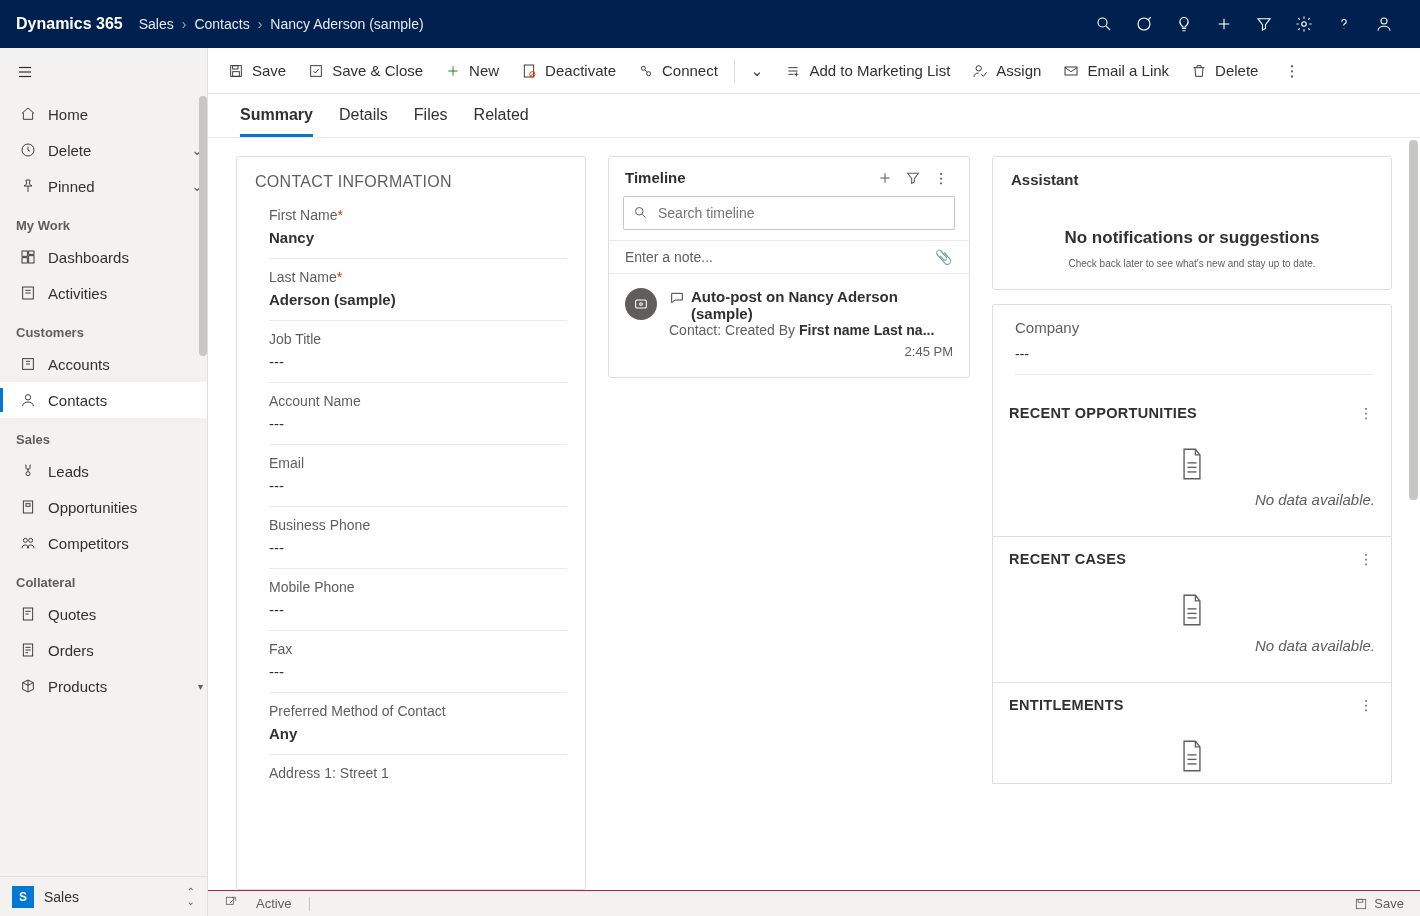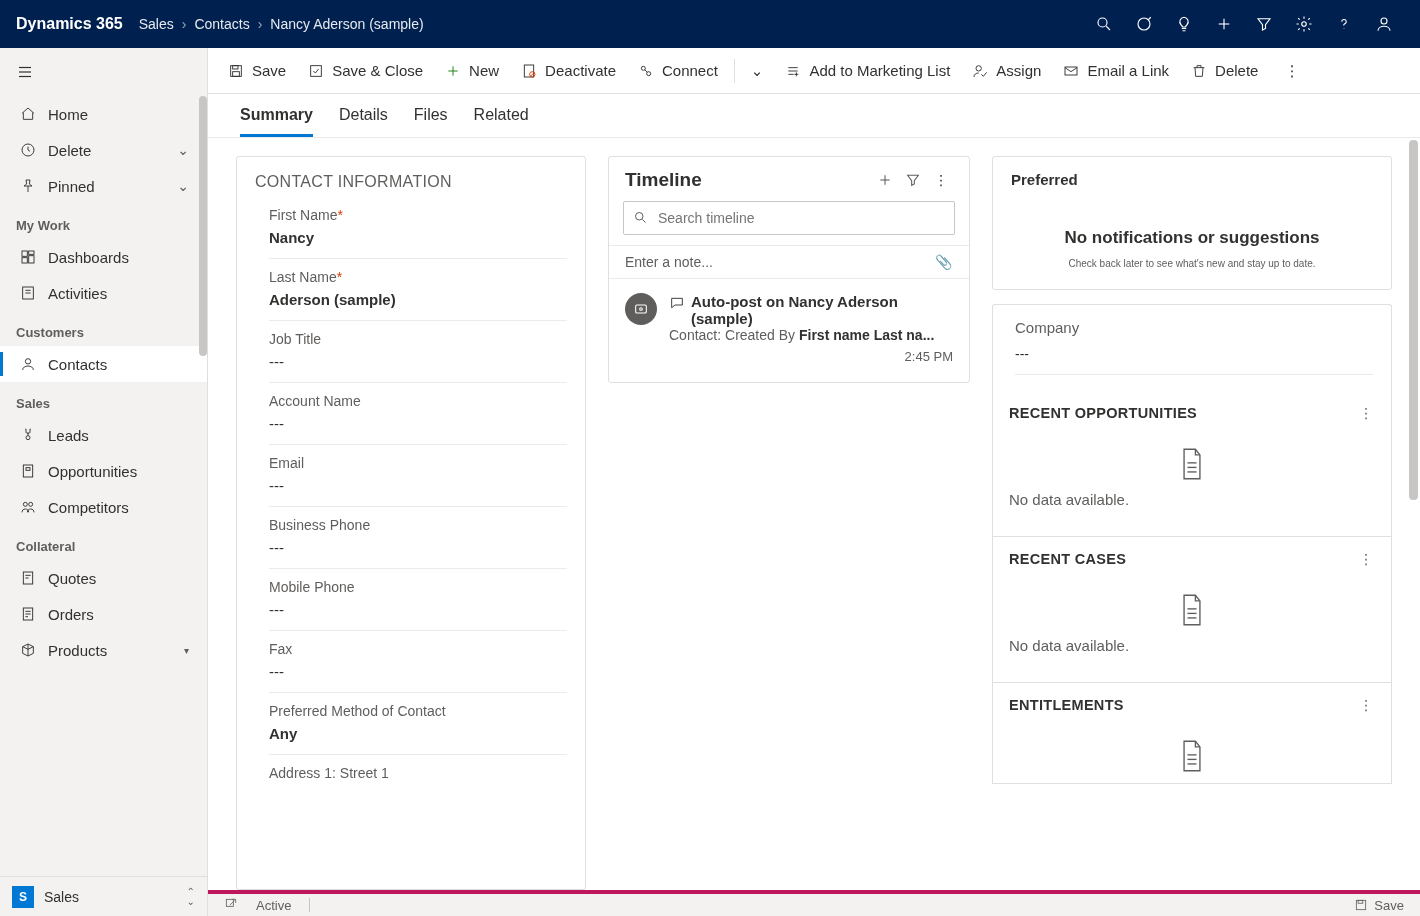--- a/index.html
+++ b/index.html
@@ -16,21 +16,21 @@
 .top-bar svg { width: 18px; height: 18px; stroke: #fff; fill: none; stroke-width: 1.5; }
 
 
 .body-wrap { display: flex; height: calc(916px - 48px); }
 
 
 .sidebar { width: 208px; background: #f3f2f1; border-right: 1px solid #e1dfdd; display: flex; flex-direction: column; position: relative; }
 .side-ham { height: 48px; display:flex; align-items:center; padding:0 16px; cursor:pointer; }
 .side-ham svg { width:18px; height:18px; stroke:#323130; fill:none; stroke-width:1.6; }
 .side-section { font-size: 13px; color: #605e5c; padding: 14px 16px 6px 16px; font-weight:600; }
-.side-item { height: 36px; display:flex; align-items:center; padding: 0 18px 0 20px; gap: 12px; cursor:pointer; color:#323130; position:relative; }
+.side-item { height: 36px; display:flex; align-items:center; padding: 0 4px 0 20px; gap: 12px; cursor:pointer; color:#323130; position:relative; }
 .side-item .lab { font-size:15px; }
 .side-item .chev { margin-left:auto; color:#605e5c; }
 .side-item.active { background:#fff; }
 .side-item.active::before { content:""; position:absolute; left:0; top:6px; bottom:6px; width:3px; background:#0078d4; }
 .side-item svg { width:16px; height:16px; stroke:#323130; fill:none; stroke-width:1.4; }
 .side-scroll { position:absolute; right:0; top:48px; bottom:40px; width:8px; background:transparent; }
 .side-scroll .thumb { position:absolute; top:0; right:0; width:8px; height:260px; background:#c8c6c4; border-radius:4px; }
 .side-footer { margin-top:auto; height:40px; display:flex; align-items:center; padding:0 12px; gap:10px; border-top:1px solid #e1dfdd; }
 .side-footer .badge { width:22px; height:22px; background:#0078d4; color:#fff; font-weight:600; display:flex; align-items:center; justify-content:center; font-size:12px; }
 .side-footer .chev2 { margin-left:auto; font-size:10px; color:#605e5c; line-height:10px; }
@@ -62,21 +62,21 @@
 
 .card-title { font-size:16px; color:#605e5c; letter-spacing:.3px; padding:16px 18px 6px 18px; }
 .field { padding: 10px 0 12px 0; margin: 0 18px 0 32px; border-bottom:1px solid #edebe9; }
 .field .flabel { font-size:14px; color:#605e5c; margin-bottom:6px; }
 .field .flabel .req { color:#d83b01; }
 .field .fval { font-size:15px; color:#323130; font-weight:600; }
 .field .fval.empty { font-weight:400; color:#323130; }
 
 
 .tl-head { display:flex; align-items:center; padding:12px 14px 10px 16px; }
-.tl-head .title { font-weight:600; font-size:19px; }
+.tl-head .title { font-weight:600; font-size:15px; }
 .tl-head .sp { flex:1; }
 .tl-head .ic { width:28px; display:flex; justify-content:center; cursor:pointer; }
 .tl-head svg { width:16px; height:16px; stroke:#605e5c; fill:none; stroke-width:1.6; }
 .tl-search { position:relative; margin:0 14px 10px 14px; }
 .tl-search input { width:100%; height:34px; border:1px solid #c8c6c4; border-radius:2px; padding:0 10px 0 34px; font-size:14px; color:#605e5c; }
 .tl-search svg { position:absolute; left:10px; top:9px; width:15px; height:15px; stroke:#605e5c; fill:none; stroke-width:1.6; }
 .tl-note { display:flex; align-items:center; justify-content:space-between; padding:8px 16px; border-top:1px solid #edebe9; border-bottom:1px solid #edebe9; color:#605e5c; font-size:14px; cursor:text;text-align:center; }
 .tl-item { display:flex; gap:12px; padding:14px 16px 18px 16px; }
 .tl-item .av { width:32px; height:32px; border-radius:50%; background:#605e5c; display:flex; align-items:center; justify-content:center; }
 .tl-item .av svg { width:16px; height:16px; stroke:#fff; fill:none; stroke-width:1.6; }
@@ -94,26 +94,26 @@
 .assist .big { text-align:center; font-weight:600; font-size:17px; margin-bottom:10px; }
 .assist .sub { text-align:center; color:#605e5c; font-size:10px; }
 .company { padding:14px 18px 2px 22px; border:1px solid #e1dfdd; border-radius:3px; border-bottom:none; border-bottom-left-radius:0; border-bottom-right-radius:0; }
 .company .cl { color:#605e5c; font-size:15px; margin-bottom:10px; }
 .company .cv { font-size:14px; margin-bottom:14px; border-bottom:1px solid #edebe9; padding-bottom:12px; }
 .panel { border:1px solid #e1dfdd; border-top:none; padding: 0 16px; }
 .panel + .panel { }
 .panel .ph { display:flex; align-items:center; padding:14px 2px 8px 0; }
 .panel .ph .pt { font-size:14.5px; font-weight:600; letter-spacing:.3px; }
 .panel .ph .dots { margin-left:auto; color:#605e5c; cursor:pointer; }
-.panel .pbody { text-align:left; padding: 18px 0 28px 0; }
+.panel .pbody { text-align:right; padding: 18px 0 28px 0; font-style: italic; }
 .panel .pbody svg { width:28px; height:34px; stroke:#605e5c; fill:none; stroke-width:1.2; margin-bottom:10px; display:block; margin-left:auto; margin-right:auto; }
 .panel .pbody .msg { color:#605e5c; font-size:15px; }
 
 
-.status { height:26px; background:#f3f2f1; border-top:4px solid #be185d; display:flex; align-items:center; padding:0 16px; gap:18px; font-size:13px; color:#605e5c; }
+.status { height:26px; background:#f3f2f1; border-top:1px solid #be185d; display:flex; align-items:center; padding:0 16px; gap:18px; font-size:13px; color:#605e5c; }
 .status .sp { flex:1; }
 .status svg { width:14px; height:14px; stroke:#605e5c; fill:none; stroke-width:1.4; }
 
 
 .main-scroll { position:absolute; right:0; top:92px; bottom:26px; width:12px; }
 .main-scroll .thumb { position:absolute; top:0; right:2px; width:9px; height:360px; background:#c8c6c4; border-radius:4px; }
 </style>
 </head>
 <body>
 
@@ -223,20 +223,28 @@
   <div class="side-item">
     <svg viewBox="0 0 24 24">
           <rect x="4" y="3" width="16" height="18"></rect>
           <line x1="8" y1="8" x2="16" y2="8"></line>
           <line x1="8" y1="12" x2="16" y2="12"></line>
         </svg>
     <span class="lab">Activities</span>
   </div>
 
   <div class="side-section">Customers</div>
+  <div class="side-item">
+    <svg viewBox="0 0 24 24">
+          <rect x="4" y="4" width="16" height="16"></rect>
+          <line x1="9" y1="8" x2="15" y2="8"></line>
+          <line x1="9" y1="12" x2="15" y2="12"></line>
+        </svg>
+    <span class="lab">Accounts</span>
+  </div>
   <div class="side-item active">
     <svg viewBox="0 0 24 24">
           <circle cx="12" cy="8" r="4"></circle>
           <path d="M4 21c0-4 4-6 8-6s8 2 8 6"></path>
         </svg>
     <span class="lab">Contacts</span>
   </div>
 
   <div class="side-section">Sales</div>
   <div class="side-item">
@@ -480,21 +488,21 @@
             <span class="ti">Auto-post on Nancy Aderson (sample)</span>
           </div>
           <div class="ln2"><span>Contact: Created By </span><b>First name Last na...</b></div>
           <div class="ts">2:45 PM</div>
         </div>
       </div>
     </div>
 
     <div class="col3">
       <div class="card assist">
-        <div class="at">Preferred</div>
+        <div class="at">Assistant</div>
         <div class="big">No notifications or suggestions</div>
         <div class="sub">Check back later to see what's new and stay up to date.</div>
       </div>
 
       <div>
         <div class="company">
           <div class="cl">Company</div>
           <div class="cv">---</div>
         </div>
 

